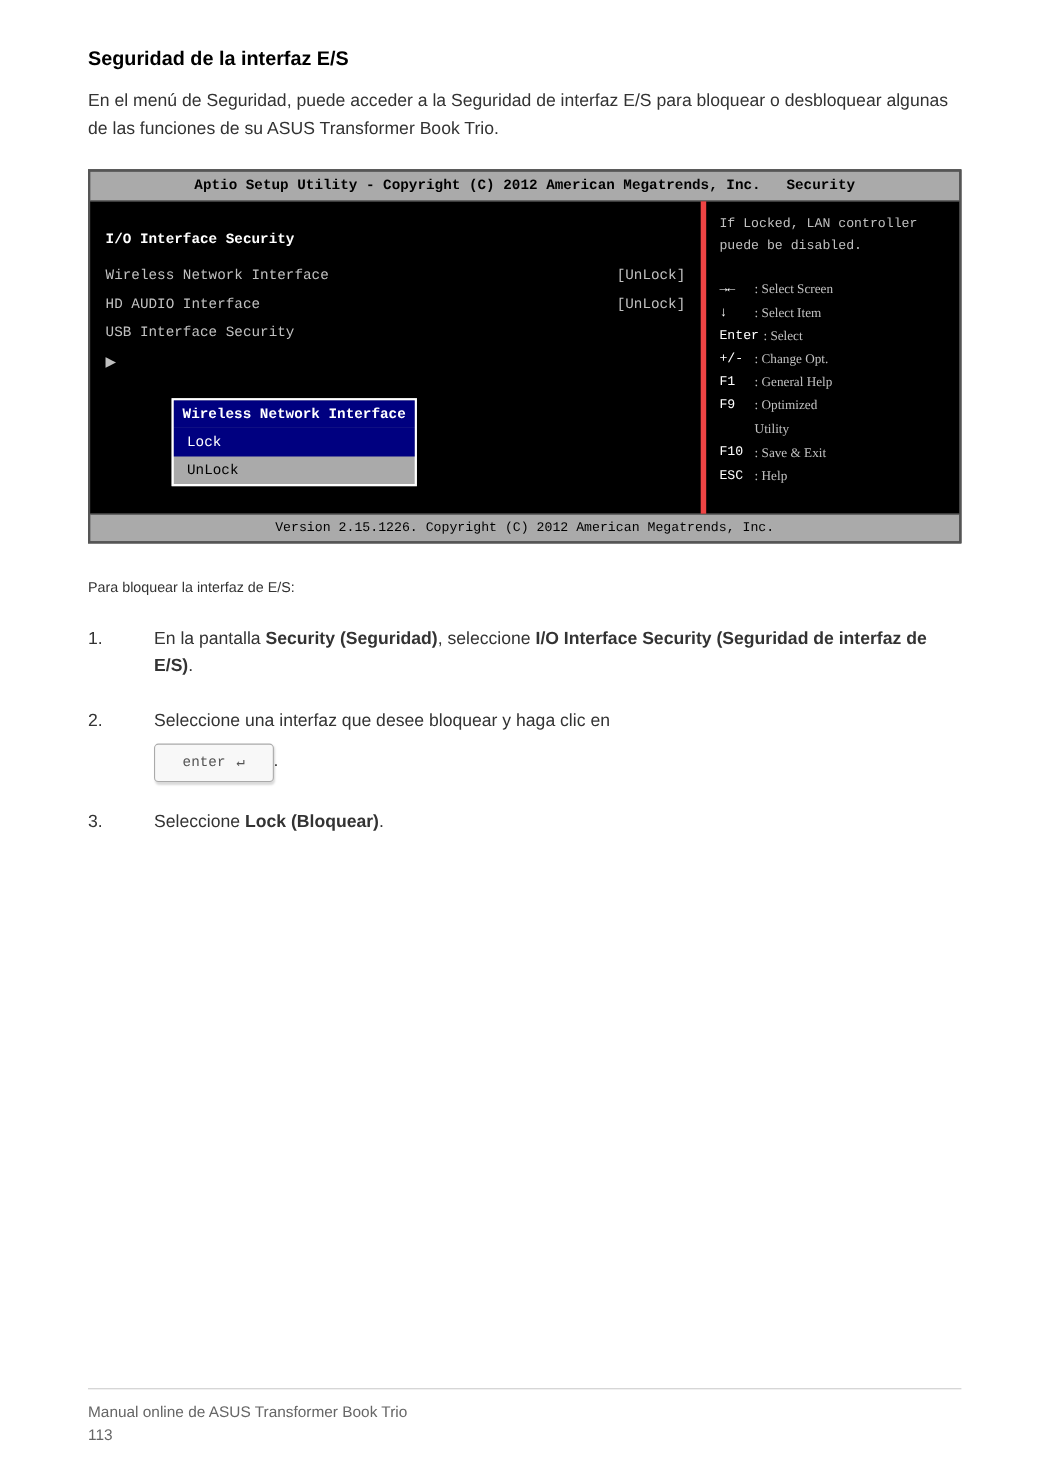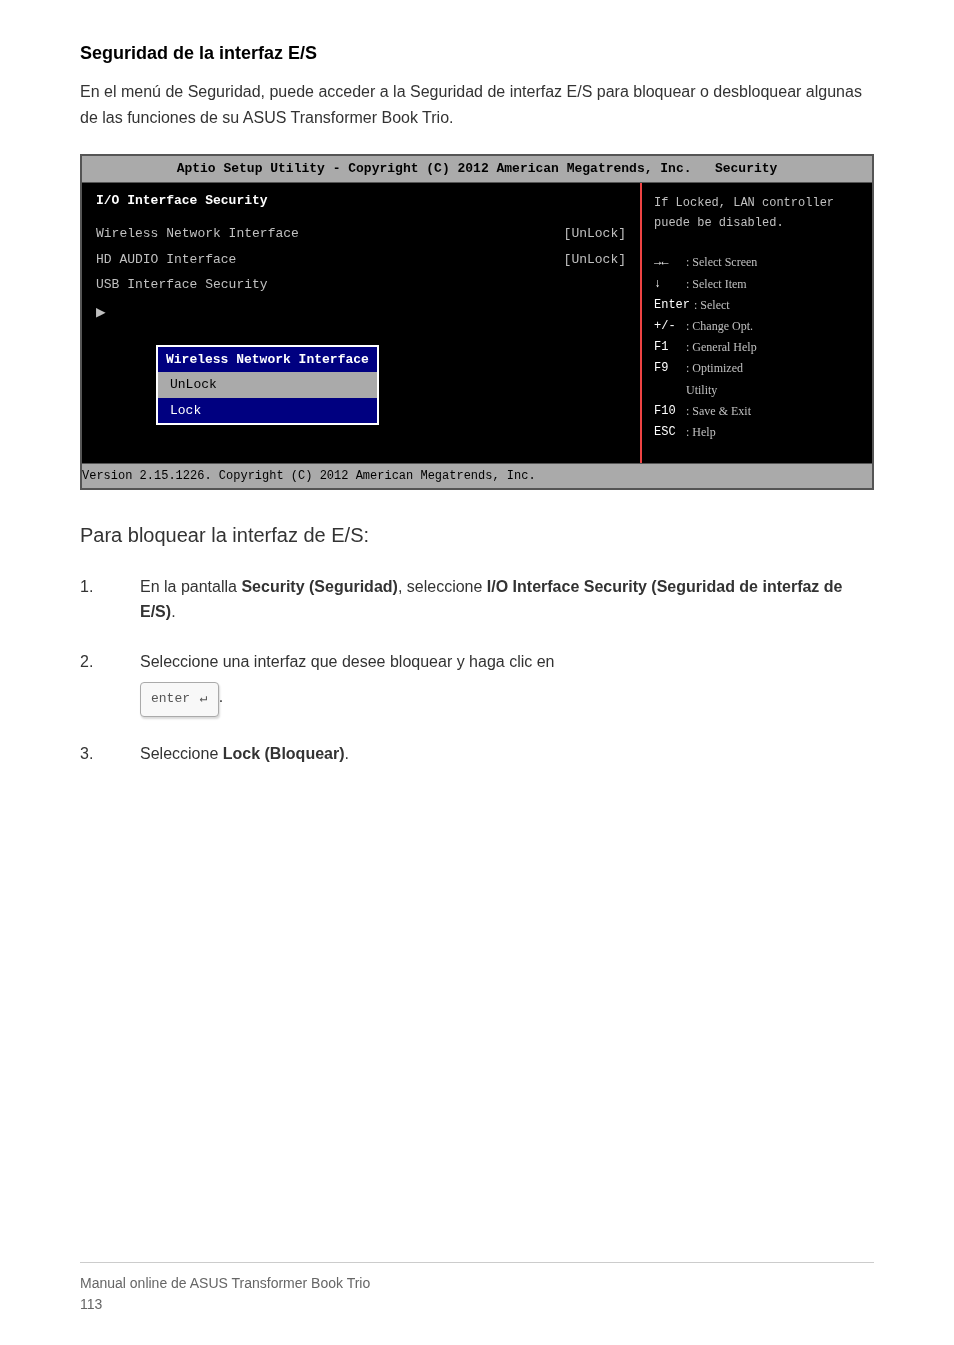--- a/index.html
+++ b/index.html
@@ -51,22 +51,22 @@
       border-bottom: 1px solid #555;
     }
 
     .bios-body {
       display: flex;
       min-height: 280px;
     }
 
     .bios-left {
       flex: 1;
-      padding: 8px 14px;
-      border-right: 2px solid #ef4444;
+      padding: 25px 14px;
+      border-right: 5px solid #ef4444;
     }
 
     .bios-right {
       width: 230px;
       padding: 10px 12px;
       font-size: 12px;
       line-height: 1.6;
     }
 
     .bios-section-title {
@@ -135,29 +135,30 @@
     .bios-help-text {
       color: #c0c0c0;
       font-family: 'Courier New', Courier, monospace;
       font-size: 12px;
       line-height: 1.7;
     }
 
     .bios-footer {
       background: #aaaaaa;
       color: #000;
+      text-align: center;
       padding: 3px 0;
       font-family: 'Courier New', Courier, monospace;
       font-size: 12px;
       border-top: 1px solid #555;
     }
 
     
     .instruction-text {
-      font-size: 20px;
+      font-size: 13px;
       color: #333;
       margin-bottom: 24px;
     }
 
     
     .numbered-list {
       list-style: none;
       margin-bottom: 20px;
     }
 
@@ -181,21 +182,21 @@
 
     .list-content b {
       font-weight: bold;
     }
 
     
     .enter-key {
       display: inline-block;
       border: 1px solid #aaa;
       border-radius: 4px;
-      padding: 6px 10px;
+      padding: 6px 25px;
       font-size: 13px;
       font-family: 'Courier New', Courier, monospace;
       color: #555;
       background: #f8f8f8;
       margin-top: 8px;
       box-shadow: 1px 2px 2px rgba(0,0,0,0.15);
     }
 
     .enter-key .arrow {
       display: inline-block;
@@ -269,22 +270,22 @@
       <div class="bios-item">
         <span class="bios-item-label">USB Interface Security</span>
         <span class="bios-item-value"></span>
       </div>
 
       <div class="bios-arrow">▶</div>
 
       <div class="bios-popup-area">
         <div class="bios-popup">
           <div class="bios-popup-title">Wireless Network Interface</div>
+          <div class="bios-popup-item active">Lock</div>
           <div class="bios-popup-item">UnLock</div>
-          <div class="bios-popup-item active">Lock</div>
         </div>
       </div>
     </div>
 
     <div class="bios-right">
       <div class="bios-help-text" style="margin-bottom:20px;">If Locked, LAN controller puede be disabled.</div>
 
       <div>
         <div class="bios-nav-item">
           <span class="nav-key">→←</span>

